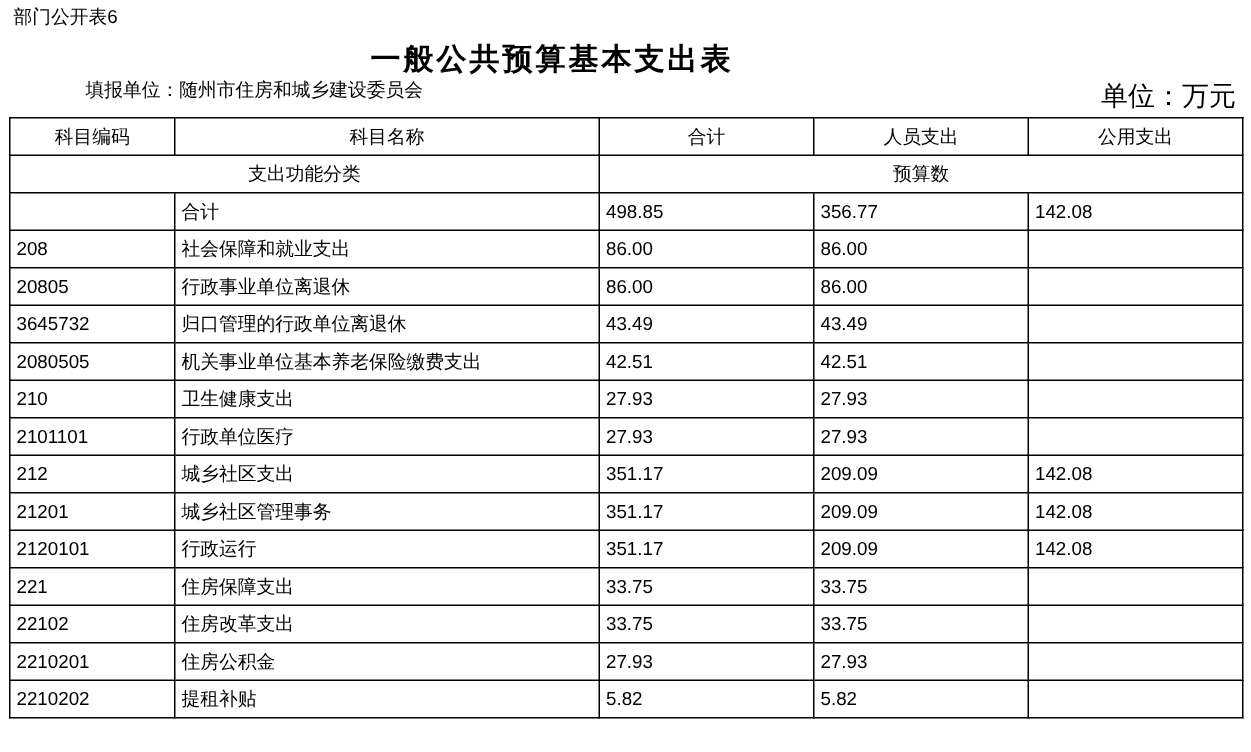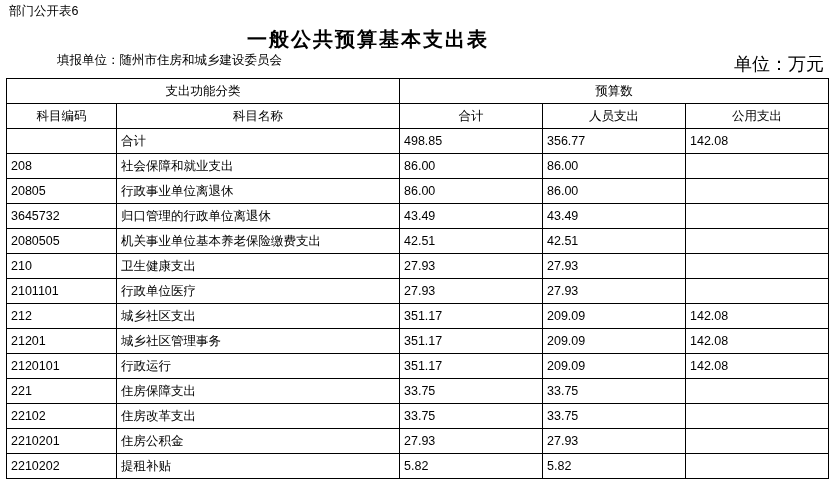--- a/index.html
+++ b/index.html
@@ -114,30 +114,30 @@
   <table class="budget">
     <colgroup>
       <col class="c-code">
       <col class="c-name">
       <col class="c-total">
       <col class="c-person">
       <col class="c-public">
     </colgroup>
     <thead>
       <tr>
-        <th class="hdr" colspan="2">支出功能分类</th>
-        <th class="hdr" colspan="3">预算数</th>
-      </tr>
-      <tr>
         <th class="hdr">科目编码</th>
         <th class="hdr">科目名称</th>
         <th class="hdr">合计</th>
         <th class="hdr">人员支出</th>
         <th class="hdr">公用支出</th>
       </tr>
+      <tr>
+        <th class="hdr" colspan="2">支出功能分类</th>
+        <th class="hdr" colspan="3">预算数</th>
+      </tr>
     </thead>
     <tbody id="tbody">
         <tr>
           <td class="code"></td>
           <td class="name name-0">合计</td>
           <td class="num">498.85</td>
           <td class="num">356.77</td>
           <td class="num">142.08</td>
         </tr>
         <tr>

